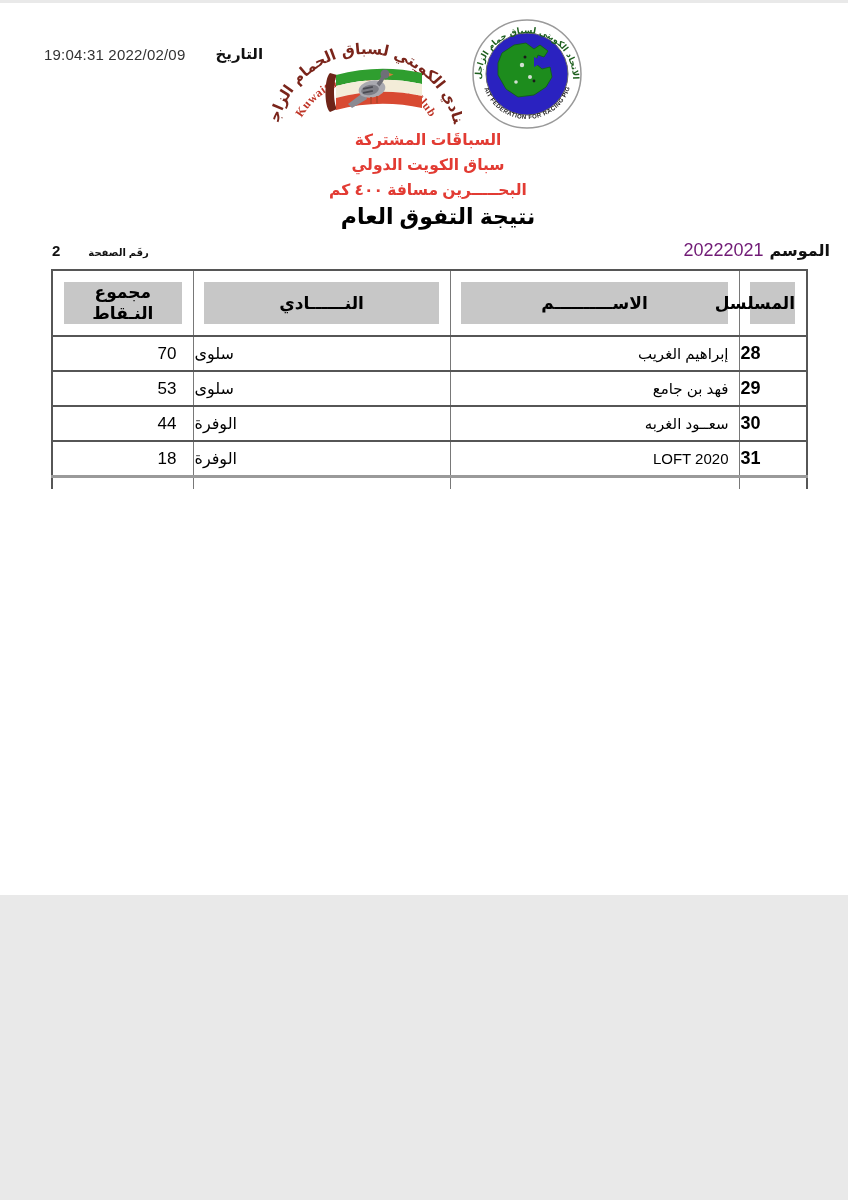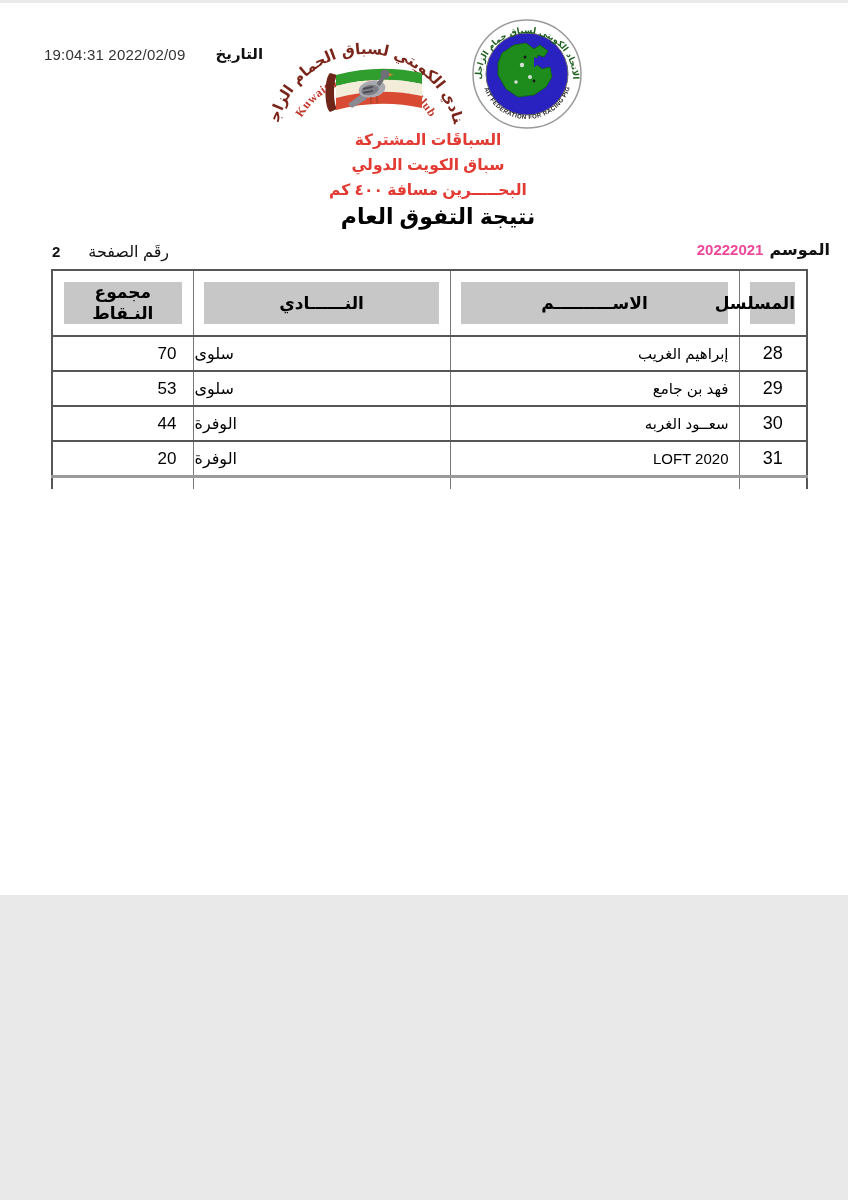--- a/index.html
+++ b/index.html
@@ -16,43 +16,43 @@
   .fed-logo{position:absolute;top:14px;left:464px;}
   
   .event-lines{position:absolute;top:124px;left:0;width:848px;text-align:center;transform:translateX(4px);direction:rtl;}
   .event-line{font-size:15.5px;font-weight:bold;color:#e23b33;line-height:25px;}
   
   .main-title{position:absolute;top:201px;left:0;width:848px;text-align:center;transform:translateX(14px);
     font-size:22px;font-weight:bold;color:#000;direction:rtl;}
   
   .season-row{position:absolute;top:237px;right:18px;display:flex;direction:rtl;align-items:baseline;gap:6px;}
   .season-label{font-size:16px;font-weight:bold;}
-  .season-value{font-size:15px;color:#ec4899;font-weight:bold;}
+  .season-value{font-size:18px;color:#701a75;}
   .pagenum-row{position:absolute;top:239px;left:52px;display:flex;direction:rtl;align-items:baseline;gap:28px;}
-  .pagenum-label{font-size:16px;font-weight:normal;}
+  .pagenum-label{font-size:10px;font-weight:bold;}
   .pagenum-value{font-size:15px;font-weight:bold;}
   
   .results-table{
     position:absolute;top:266px;left:51px;width:755px;border-collapse:collapse;direction:rtl;
     table-layout:fixed;border:2px solid #565656;border-bottom:none;
   }
   .results-table col.c-serial{width:68px;}
   .results-table col.c-name{width:289px;}
   .results-table col.c-club{width:257px;}
   .results-table col.c-points{width:141px;}
   .results-table th{
     height:32px;background:#c7c7c7;background-clip:content-box;padding:11px;
     border:1px solid #787878;border-top:2px solid #565656;border-bottom:2px solid #565656;
     font-size:17px;font-weight:bold;color:#000;text-align:center;vertical-align:middle;
   }
   .results-table td{
     height:31px;border:1px solid #787878;border-bottom:2px solid #565656;
     vertical-align:middle;color:#000;background:#fff;
   }
-  td.cell-serial{font-size:18px;font-weight:normal;text-align:center;}
+  td.cell-serial{font-size:18px;font-weight:bold;text-align:left;}
   td.cell-name{font-size:15px;text-align:right;padding-right:10px;}
   td.cell-club{font-size:16px;text-align:left;}
   td.cell-points{font-size:17px;text-align:right;padding-right:16px;direction:ltr;}
   tr.stub-row td{
     height:9px;border-top:3px solid #9a9a9a;border-bottom:none;background:#fff;
   }
 </style>
 </head>
 <body>
 
@@ -167,21 +167,21 @@
       <tr>
         <td class="cell-serial">30</td>
         <td class="cell-name">سعــود الغربه</td>
         <td class="cell-club">الوفرة</td>
         <td class="cell-points">44</td>
       </tr>
       <tr>
         <td class="cell-serial">31</td>
         <td class="cell-name">LOFT 2020</td>
         <td class="cell-club">الوفرة</td>
-        <td class="cell-points">20</td>
+        <td class="cell-points">18</td>
       </tr>
       <tr class="stub-row">
         <td></td>
           <td></td>
           <td></td>
           <td></td>
       </tr>
     </tbody>
   </table>
 

